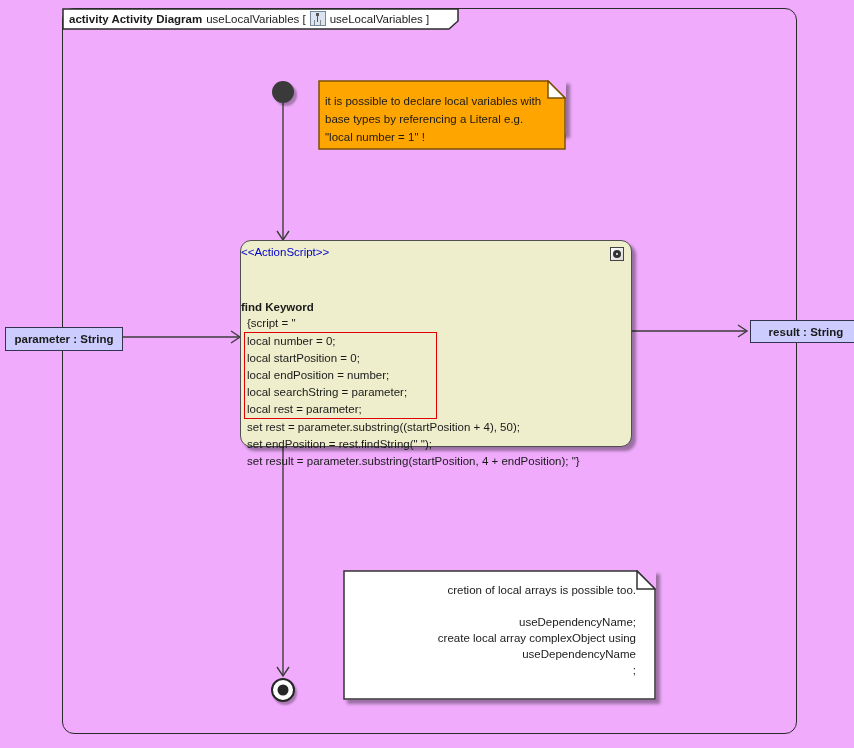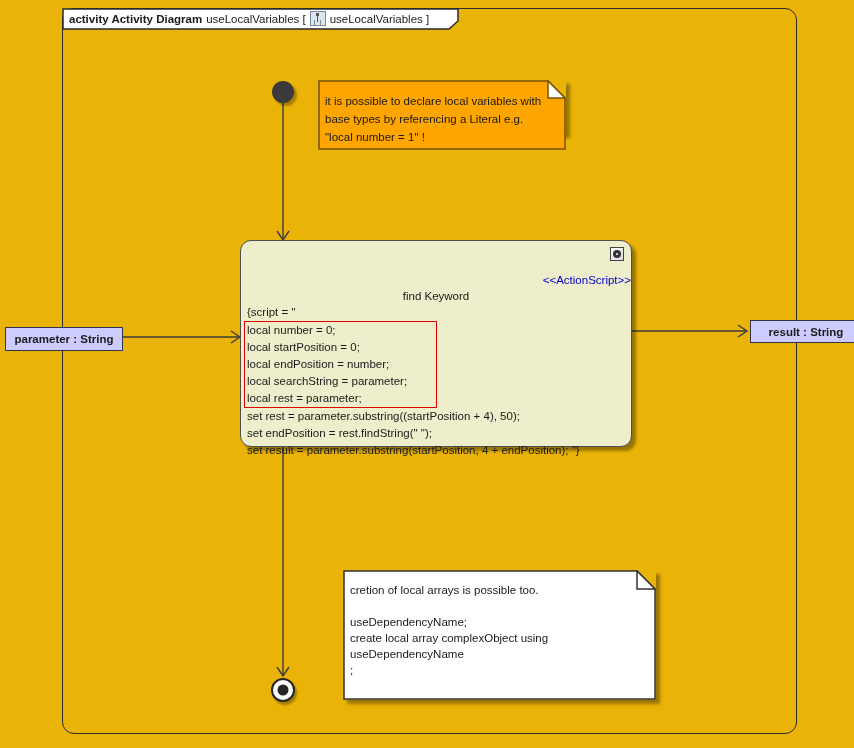--- a/index.html
+++ b/index.html
@@ -1,19 +1,19 @@
 <!DOCTYPE html>
 <html><head>
 <meta charset="utf-8">
 <style>
   html,body { margin:0; padding:0; background:#ffffff; }
   .canvas {
     position:relative; width:854px; height:748px;
     font-family:"Liberation Sans", sans-serif;
-    color:#1a1a1a; overflow:hidden; background:#eab308;
+    color:#1a1a1a; overflow:hidden; background:#f0abfc;
   }
 
   
   .frame {
     position:absolute; left:62px; top:8px; width:733px; height:724px;
     border:1.5px solid #2b2b2b; border-radius:12px; background:transparent;
   }
   .frame-header { position:absolute; left:62px; top:8px; width:397px; height:22px; }
   .frame-header svg { position:absolute; left:0; top:0; }
   .header-text {
@@ -53,33 +53,33 @@
     position:absolute; left:50%; top:50%; width:11px; height:11px;
     transform:translate(-50%,-50%); background:#262626; border-radius:50%;
   }
 
   
   .note { position:absolute; box-shadow:4px 4px 3px rgba(0,0,0,0.35); }
   .note .shape { position:absolute; left:0; top:0; }
   .note .note-text { position:absolute; left:7px; right:20px; top:12px; font-size:11.5px; }
   .note-orange { left:318px; top:80px; width:248px; height:54px; }
   .note-orange .note-line { line-height:18px; min-height:18px; white-space:nowrap; }
-  .note-white { left:343px; top:570px; width:313px; height:130px; }
+  .note-white { left:343px; top:570px; width:313px; height:130px;text-align:right; }
   .note-white .note-line { line-height:16px; min-height:16px; white-space:nowrap; }
 
   
   .action-node {
     position:absolute; left:240px; top:240px; width:392px; height:207px;
     box-sizing:border-box; background:#eeeecd;
     border:1.5px solid #4f4f4f; border-radius:11px;
     box-shadow:4px 4px 3px rgba(0,0,0,0.35);
     font-size:11.5px;
   }
-  .action-stereotype { text-align:right; color:#0000cc; padding-top:4px; line-height:15px;margin-top:28px; }
-  .action-name { text-align:center; font-weight:normal; line-height:16px; }
+  .action-stereotype { text-align:left; color:#0000cc; padding-top:4px; line-height:15px; }
+  .action-name { font-weight:bold; line-height:16px;margin-top:39px; }
   .action-script { padding-left:6px; line-height:17px; }
   .script-line { line-height:17px; white-space:nowrap; }
   .red-box {
     border:1px solid #e00000; width:193px; margin-left:-3px; padding-left:2px;
     box-sizing:border-box;
   }
   .rake-icon {
     position:absolute; right:7px; top:6px; width:14px; height:14px;
     box-sizing:border-box; border:1px solid #444;
     background:linear-gradient(135deg,#ffffff,#d8d8d8); 

